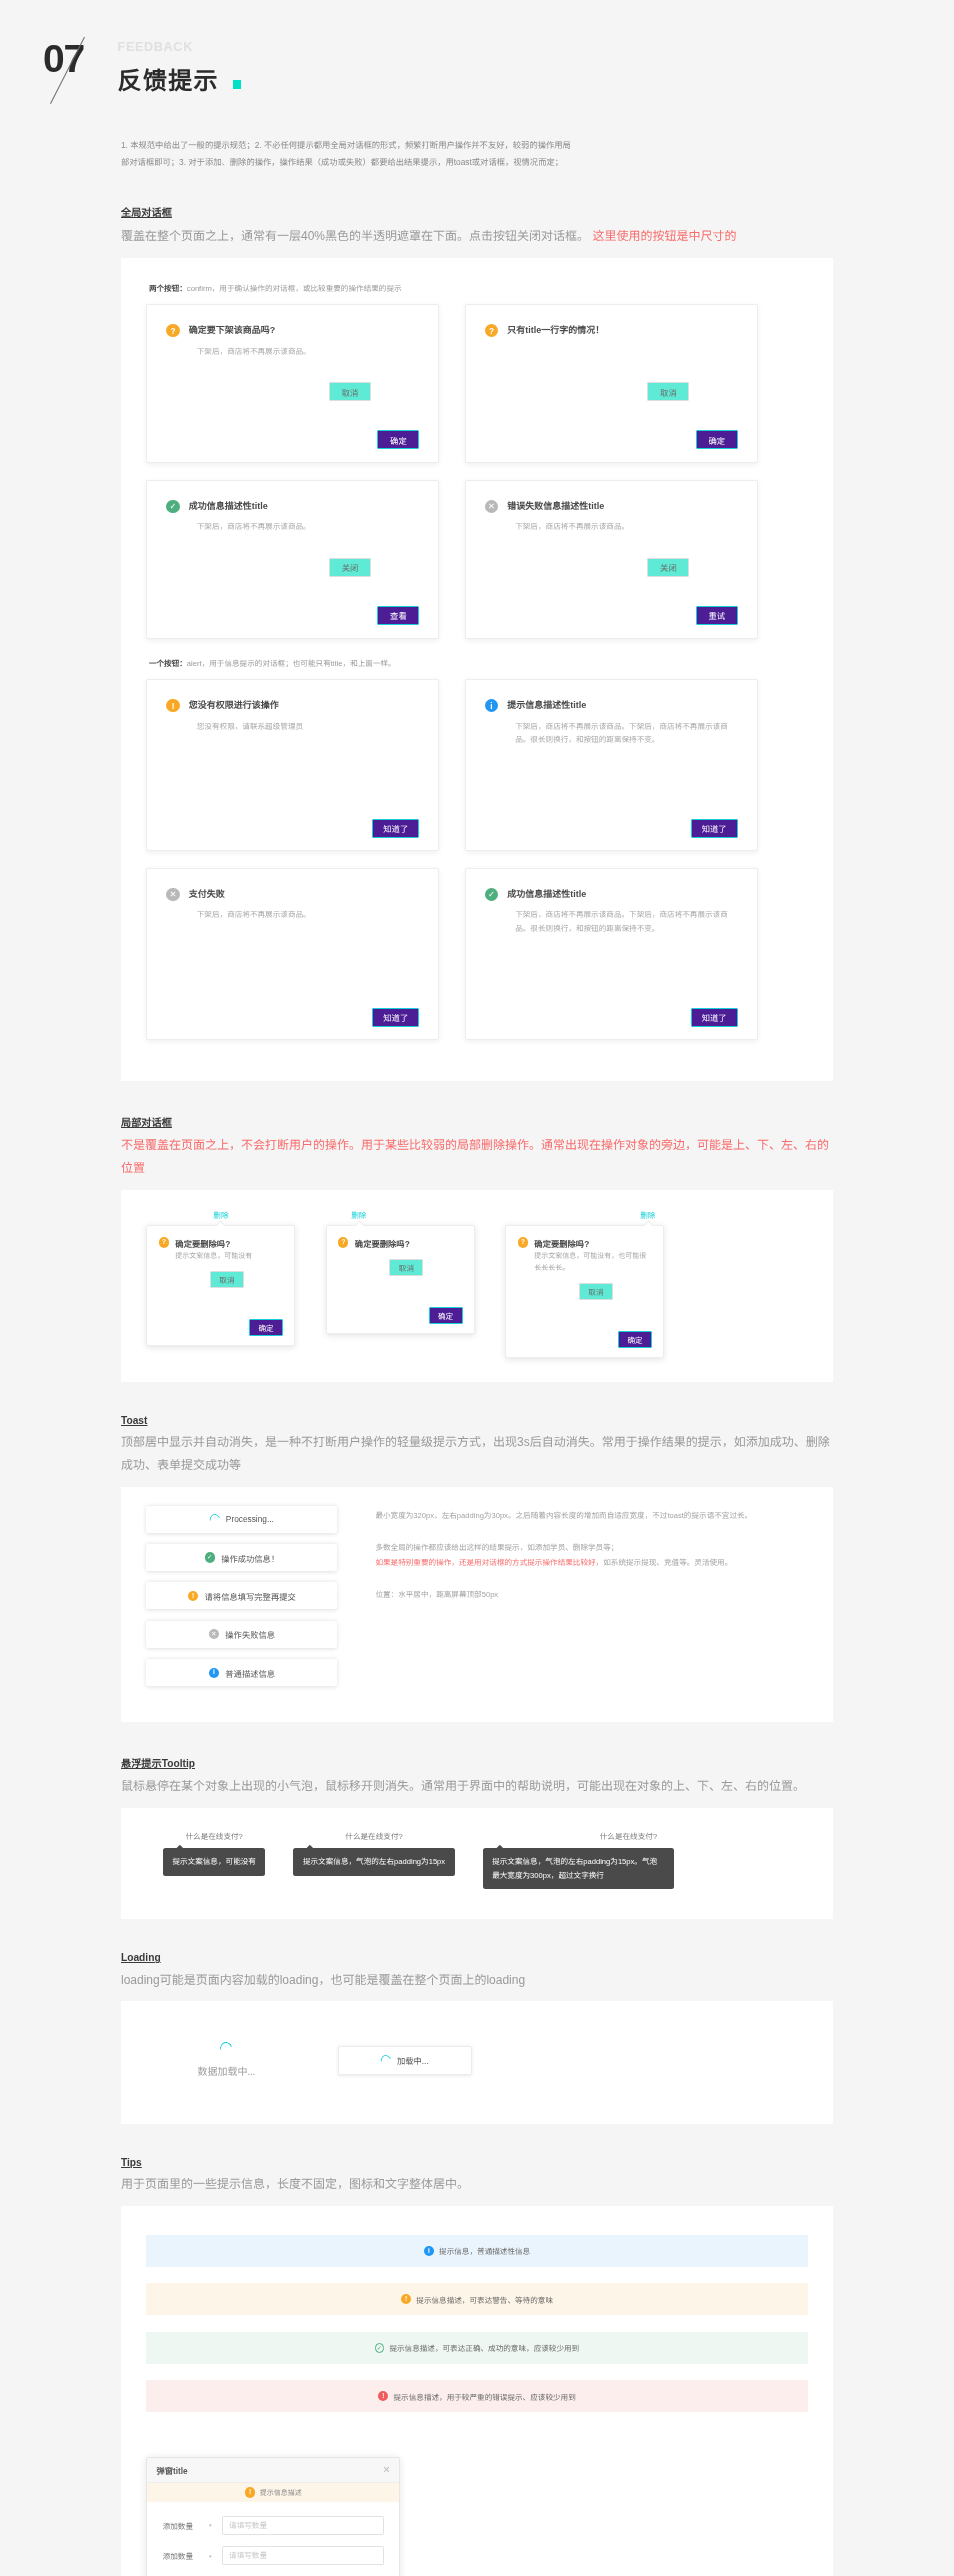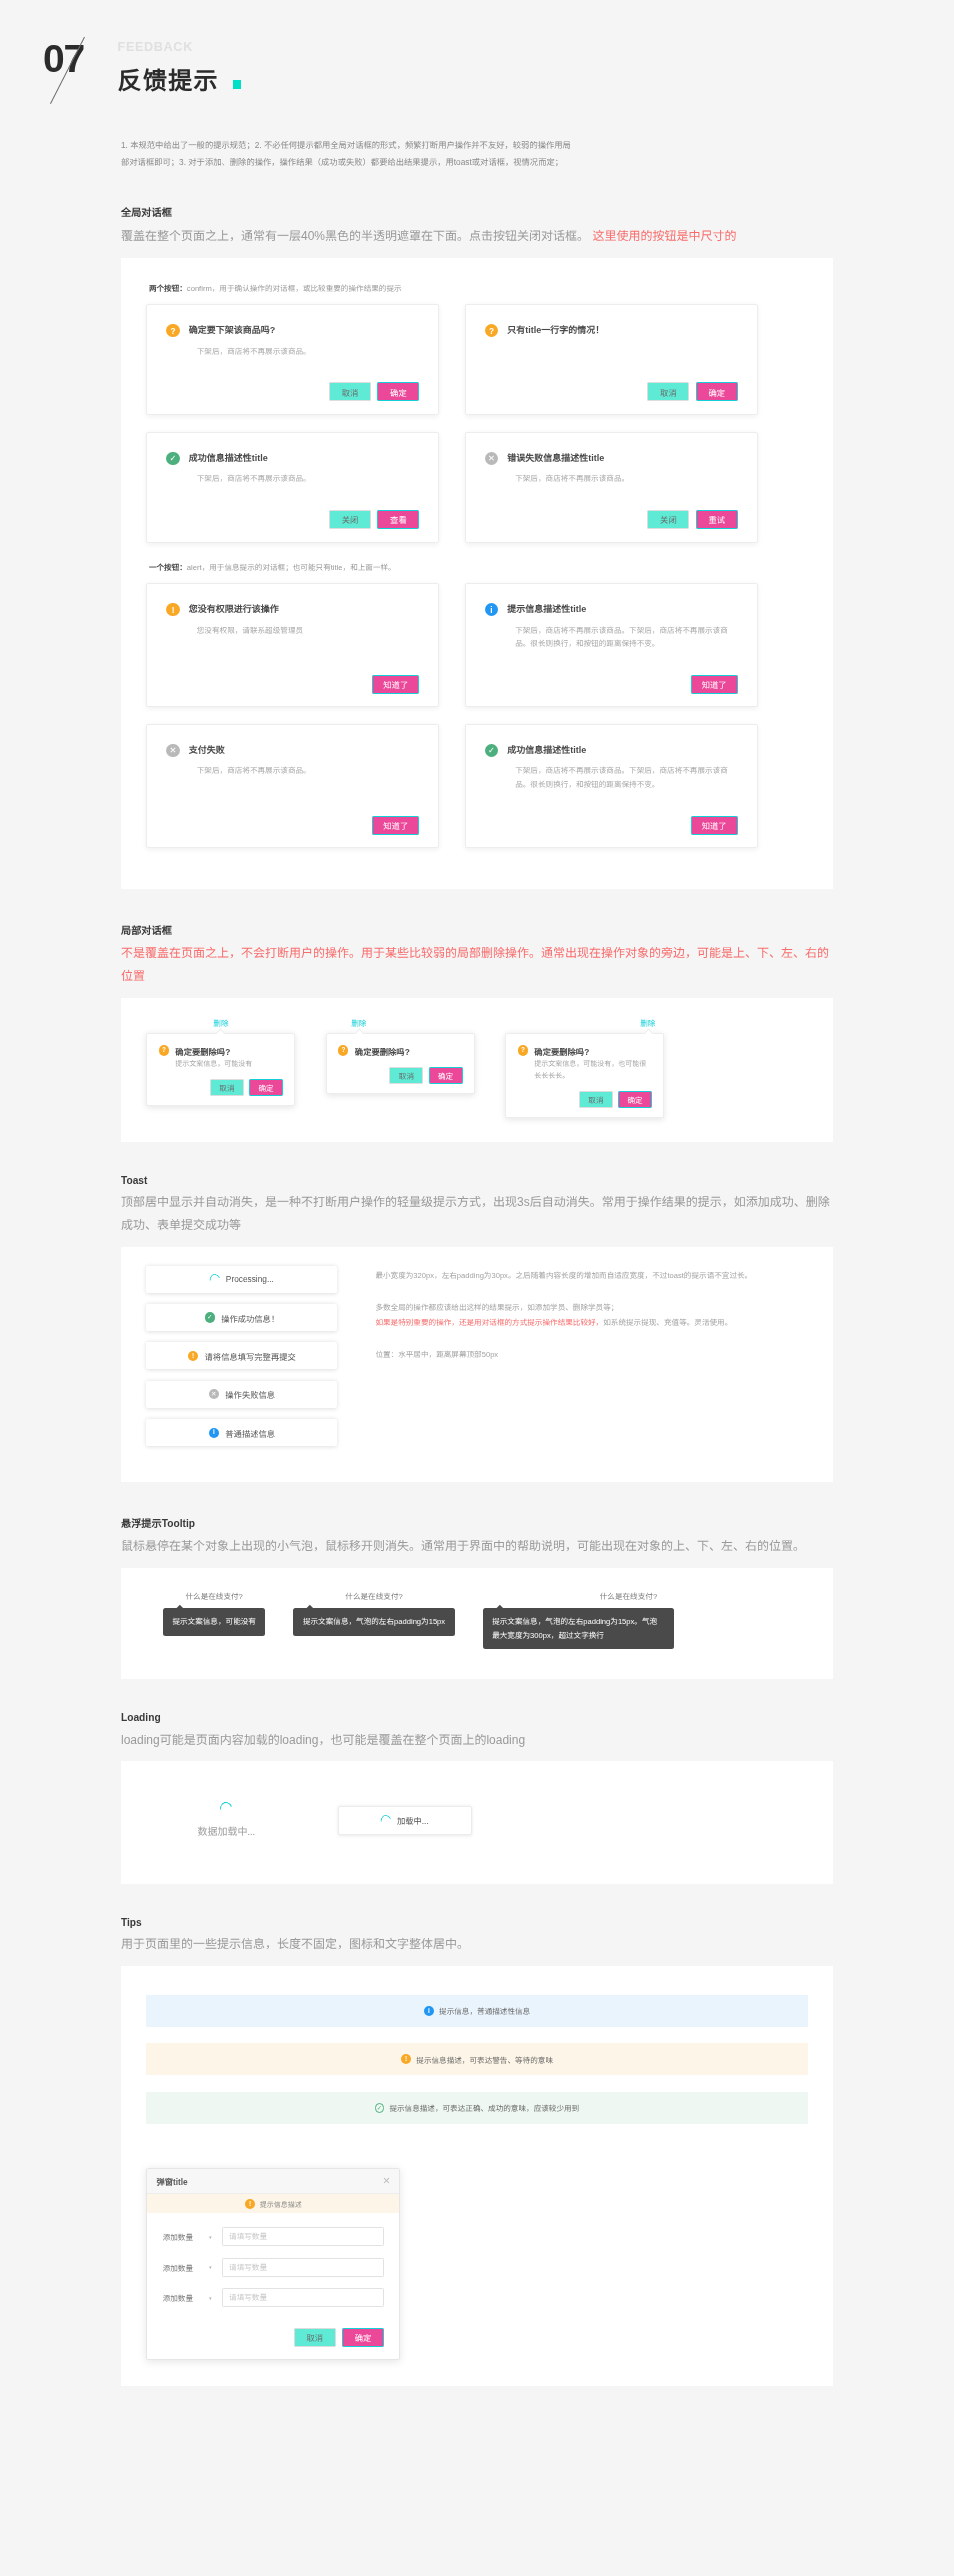--- a/index.html
+++ b/index.html
@@ -86,20 +86,21 @@
   }
 
   
   .section { margin: 0 0 0 121px; width: 712px; }
   .section-gap { height: 33px; }
   .sec-title {
     font-size: 10.2px;
     font-weight: bold;
     color: #3a3a3a;
     margin: 0 0 5.1px 0;
+    text-decoration: underline;
   }
   .sec-sub {
     font-size: 12px;
     color: #9a9a9a;
     line-height: 1.9;
     margin: 0 0 10.2px 0;
   }
   .sec-sub.red { color: #f96c6c; }
   .sec-sub .red { color: #f96c6c; }
 
@@ -186,23 +187,24 @@
     padding: 0 10.2px;
     font-size: 8.3px;
     border-radius: 1.3px;
     cursor: pointer;
     border: 0.6px solid #ddd;
     background: #5eead4;
     color: #6b6b6b;
     font-family: inherit;
   }
   .btn.primary {
-    background: #ec4899;
+    background: #4c1d95;
     border-color: #13cfd8;
     color: #fff;
+    margin-top: 48px;
   }
   .btn.sm { height: 16.5px; min-width: 34px; font-size: 7.6px; padding: 0 8.3px; }
 
   
   .pop-row { display: flex; gap: 30.5px; align-items: flex-start; }
   .pop-wrap { position: relative; padding-top: 16.5px; }
   .pop-trigger {
     position: absolute;
     top: 0; left: 50%;
     transform: translateX(-50%);
@@ -704,20 +706,24 @@
           <span>提示信息，普通描述性信息</span>
         </div>
         <div class="tip-bar warn">
           <span class="ic sm warn">!</span>
           <span>提示信息描述，可表达警告、等待的意味</span>
         </div>
         <div class="tip-bar ok">
           <span class="ic sm ring ok-ring">✓</span>
           <span>提示信息描述，可表达正确、成功的意味，应该较少用到</span>
         </div>
+        <div class="tip-bar err">
+          <span class="ic sm err-solid">!</span>
+          <span>提示信息描述，用于较严重的错误提示、应该较少用到</span>
+        </div>
       </div>
 
       <div class="modal">
         <div class="modal-head">
           <span>弹窗title</span>
           <span class="modal-close">✕</span>
         </div>
         <div class="modal-alert">
           <span class="ic sm warn">!</span>
           <span>提示信息描述</span>

